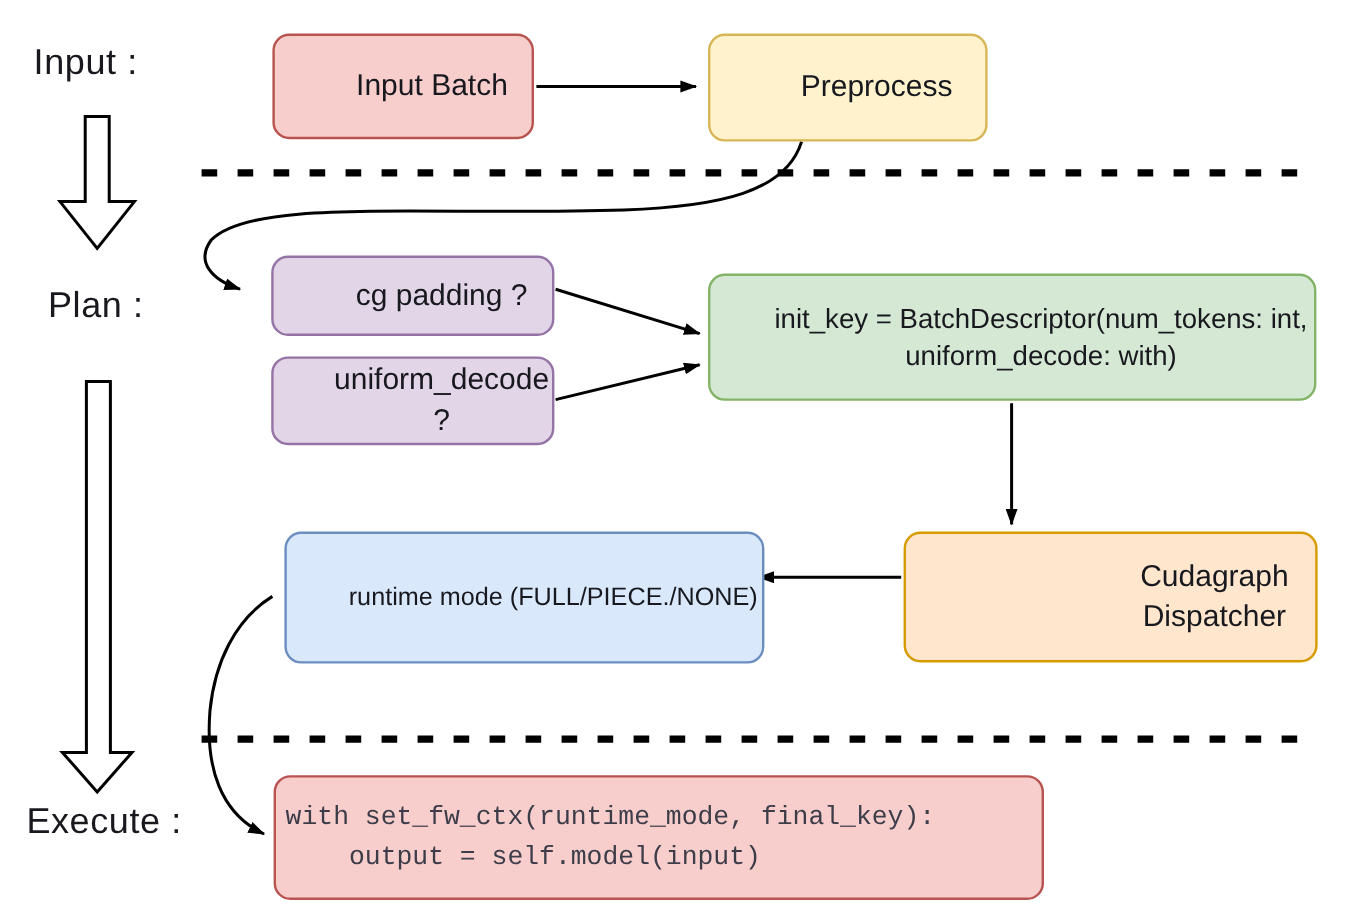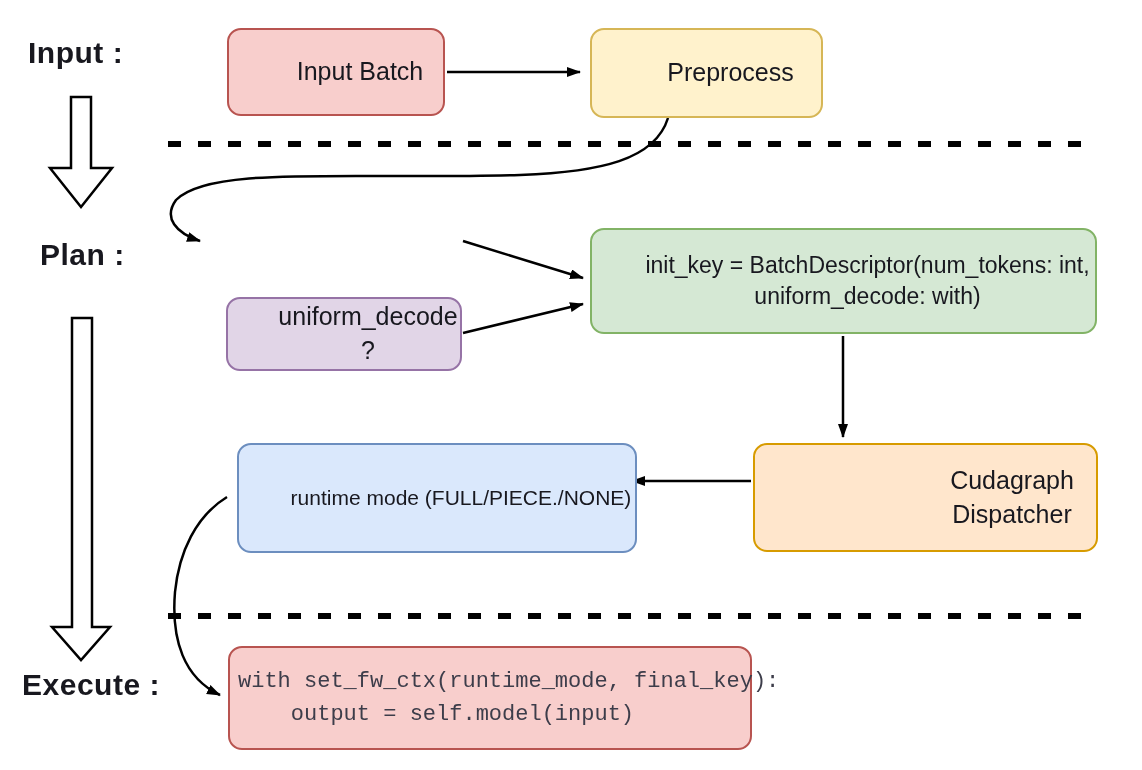--- a/index.html
+++ b/index.html
@@ -12,21 +12,21 @@
     color: var(--text-color, #18181f);
     overflow: hidden;
   }
   svg.edges {
     position: absolute;
     left: 0; top: 0;
     width: 1142px; height: 770px;
   }
   .stage-label {
     position: absolute;
-    font-weight: bold;
+    font-weight: normal;
     font-size: 30px;
     letter-spacing: 0.5px;
     white-space: nowrap;
   }
   .box {
     position: absolute;
     box-sizing: border-box;
     border: 2px solid #000;
     border-radius: 14px;
     display: flex;
@@ -48,21 +48,21 @@
   #input-batch   { left: 227px; top: 28px;  width: 218px; height: 88px;  font-size: 25px; }
   #preprocess    { left: 590px; top: 28px;  width: 233px; height: 90px;  font-size: 25px; }
   #cg-padding    { left: 226px; top: 213px; width: 236px; height: 67px;  font-size: 25px; }
   #uniform-decode{ left: 226px; top: 297px; width: 236px; height: 74px;  font-size: 25px; }
   #init-key      { left: 590px; top: 228px; width: 507px; height: 106px; font-size: 23px; }
   #runtime-mode  { left: 226px; top: 443px; width: 400px; height: 110px; font-size: 21px; line-height: 1.55; }
   #cudagraph-dispatcher { left: 753px; top: 443px; width: 345px; height: 109px; font-size: 25px;
     align-items: flex-end; justify-content: center; line-height: 1.35; }
   #cudagraph-dispatcher .lbl { width: 168px; text-align: center; }
   #dispatch      { left: 755px; top: 441px; width: 180px; height: 76px; font-size: 22px; }
-  #execute-code  { left: 228px; top: 646px; width: 524px; height: 104px;
+  #execute-code  { left: 228px; top: 646px; width: 642px; height: 104px;
     font-family: "Liberation Mono", "DejaVu Sans Mono", monospace;
     font-size: 22px; line-height: 1.5; color: var(--code-text, #3d3d4a);
     align-items: flex-start; text-align: left; padding-left: 8px; }
   .code-line { white-space: pre; }
   #input-label   { left: 28px; top: 36px; }
   #plan-label    { left: 40px; top: 238px; }
   #execute-label { left: 22px; top: 668px; }
 </style>
 </head>
 <body>
@@ -97,20 +97,23 @@
   <div class="stage-label" id="execute-label">Execute :</div>
 
   <div class="box red" id="input-batch">
     <span>Input Batch</span>
   </div>
 
   <div class="box yellow" id="preprocess">
     <span>Preprocess</span>
   </div>
 
+  <div class="box purple" id="cg-padding">
+    <span>cg padding ?</span>
+  </div>
 
   <div class="box purple" id="uniform-decode">
     <span>uniform_decode ?</span>
   </div>
 
   <div class="box green" id="init-key">
     <span>init_key = BatchDescriptor(num_tokens: int,</span>
     <span>uniform_decode: with)</span>
   </div>
 

